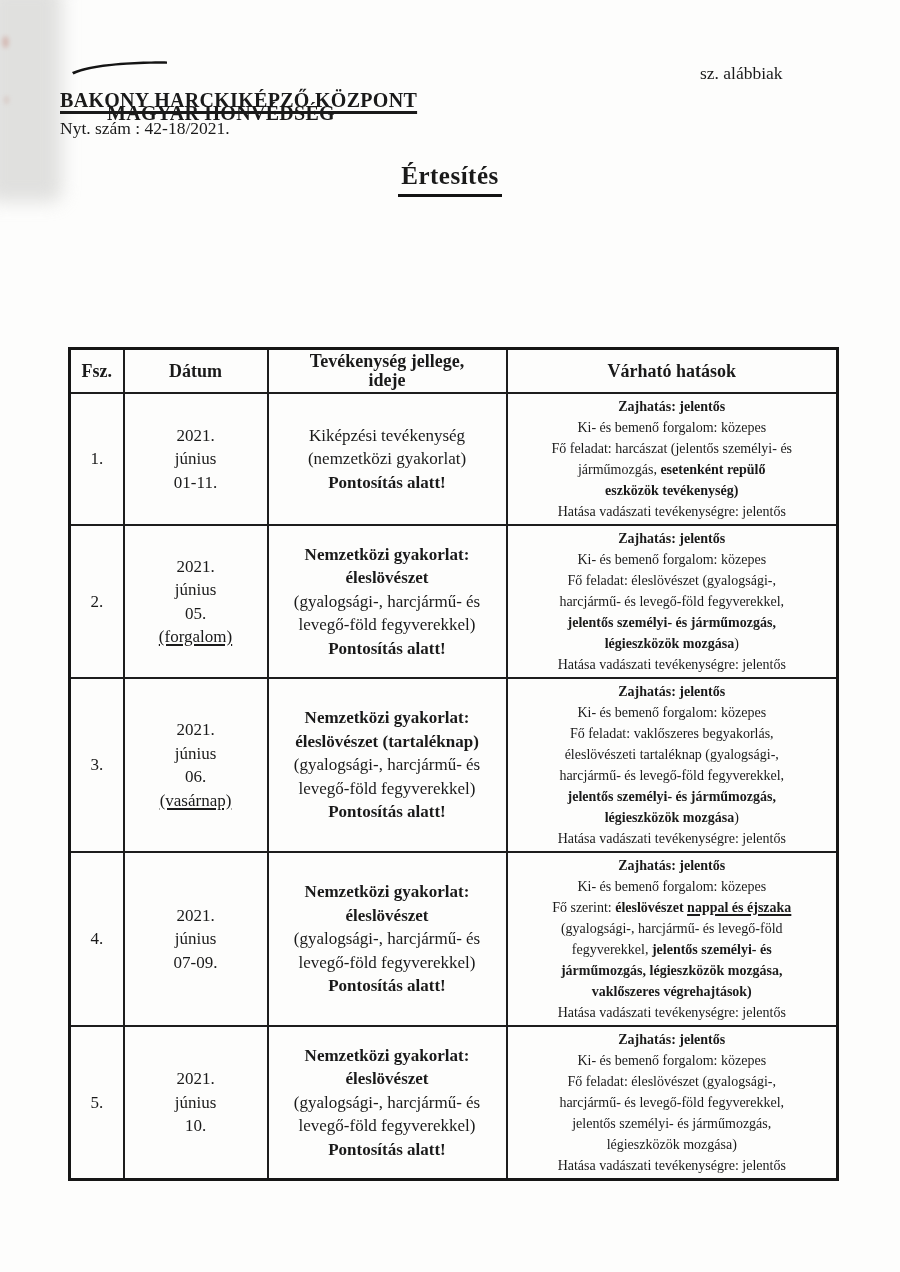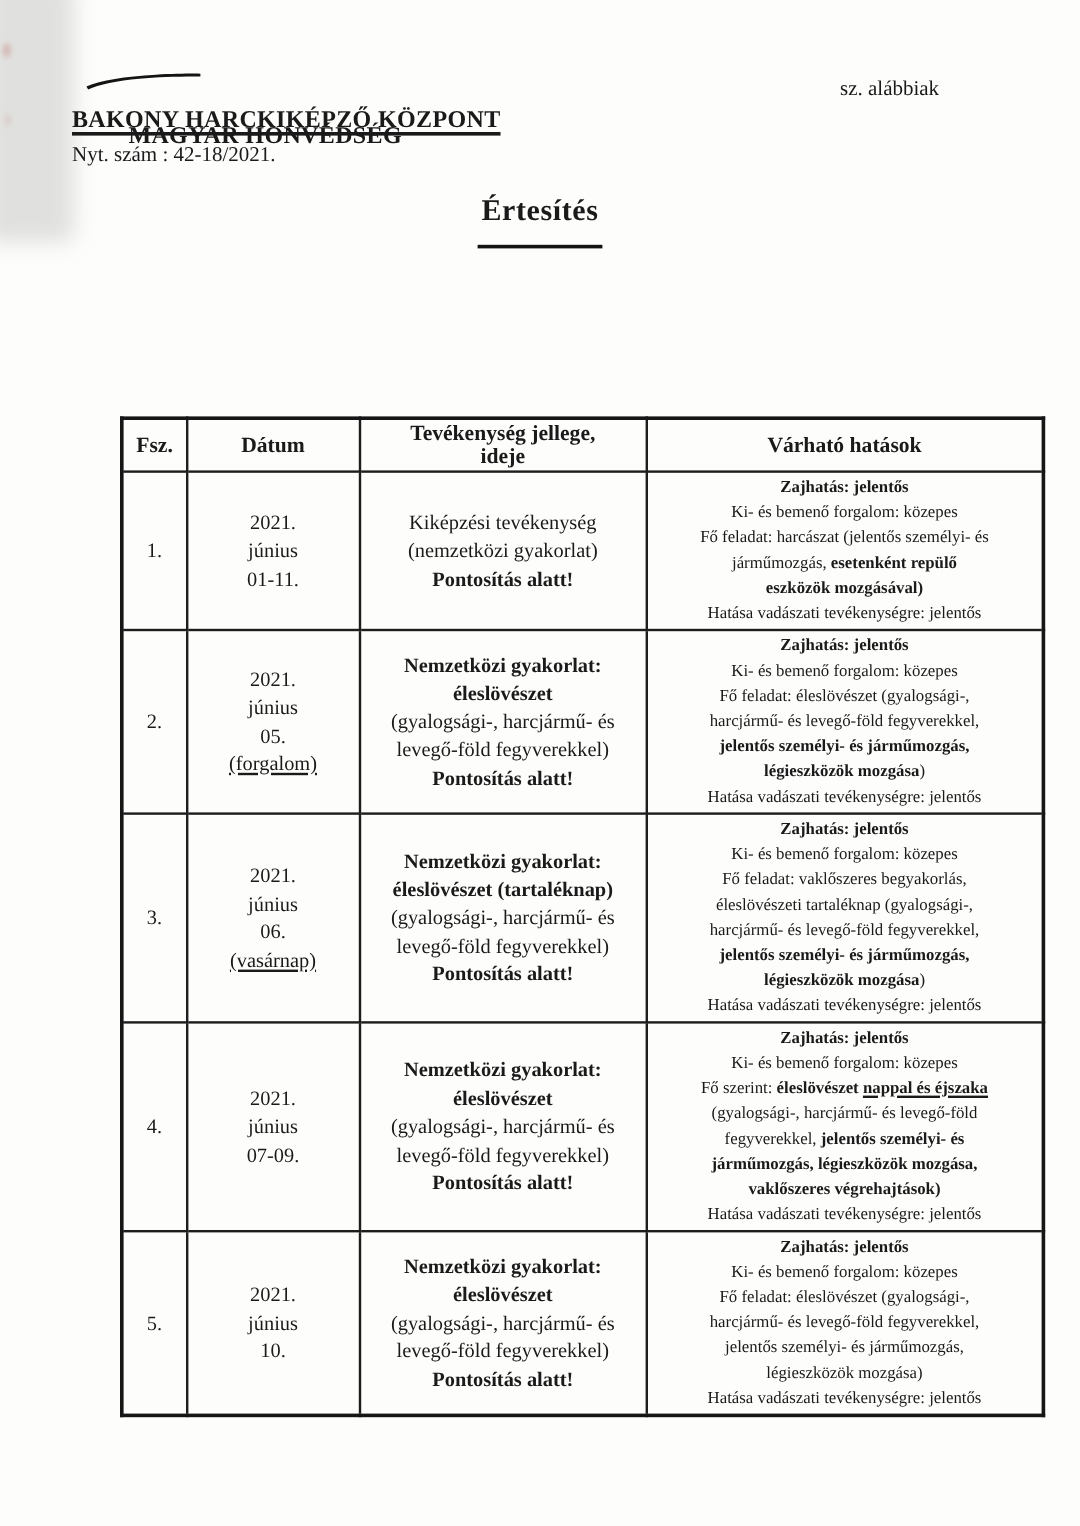--- a/index.html
+++ b/index.html
@@ -15,28 +15,28 @@
   .a1 { left:2px; top:36px; width:7px; height:12px; background:#c89086; opacity:.45; }
   .a2 { left:4px; top:96px; width:5px; height:8px; background:#c9a49a; opacity:.35; }
   .pen { position:absolute; left:70px; top:57px; }
   .org1 { position:absolute; left:107px; top:62px; font-size:20px; font-weight:bold; letter-spacing:.3px;margin-top:40px; }
   .copy { position:absolute; left:700px; top:63px; font-size:17.5px; }
   .org2 { position:absolute; left:60px; top:89px; font-size:20px; font-weight:bold; letter-spacing:.3px;
           text-decoration:underline; text-decoration-thickness:2.5px; text-underline-offset:4px; }
   .reg  { position:absolute; left:60px; top:118px; font-size:17.5px;text-align:center; }
   .title-wrap { position:absolute; left:0; top:162px; width:900px; text-align:center; }
   .title { display:inline-block; font-size:25px; font-weight:bold; letter-spacing:.5px;
-           border-bottom:3px solid #131313; padding:0 3px 14px 3px; }
+           border-bottom:3px solid #131313; padding:0 3px 4px 3px; }
   .intro { position:absolute; left:60px; top:239px; width:757px; font-size:18px;
            line-height:25px; text-align:justify; text-indent:58px; }
   .section { position:absolute; left:60px; top:303px; font-size:19.5px; font-weight:bold;
              text-decoration:underline; text-decoration-thickness:2.5px; text-underline-offset:4px; }
   table.tbl { position:absolute; left:68px; top:347px; width:768px;
               border-collapse:collapse; table-layout:fixed;
-              border:3px solid #161616;margin-left:32px; }
+              border:3px solid #161616; }
   .tbl th, .tbl td { border:2px solid #1d1d1d; vertical-align:middle; text-align:center; padding:2px 1px; }
   .tbl th { height:38px; font-size:18px; font-weight:bold; line-height:19px; }
   .tbl td { font-size:17px; }
   .cw { overflow:hidden; }
   tr.r1 td { height:132px; }
   tr.r2 td { height:143px; }
   tr.r3 td { height:172px; }
   tr.r4 td { height:170px; }
   tr.r5 td { height:146px; }
   .tline { white-space:nowrap; }
@@ -117,21 +117,21 @@
               <div class="tline"><span>(nemzetközi gyakorlat)</span></div>
               <div class="tline"><span class="b">Pontosítás alatt!</span></div>
             </div>
           </td>
         <td class="cx">
             <div class="cw">
               <div class="tline"><span class="b">Zajhatás: jelentős</span></div>
               <div class="tline"><span>Ki- és bemenő forgalom: közepes</span></div>
               <div class="tline"><span>Fő feladat: harcászat (jelentős személyi- és</span></div>
               <div class="tline"><span>járműmozgás, </span><span class="b">esetenként repülő</span></div>
-              <div class="tline"><span class="b">eszközök mozgásával</span><span class="b">)</span></div>
+              <div class="tline"><span class="b">eszközök tevékenység</span><span class="b">)</span></div>
               <div class="tline"><span>Hatása vadászati tevékenységre: jelentős</span></div>
             </div>
           </td>
       </tr>
       <tr class="r2">
         <td class="cf">2.</td>
         <td class="cd">
             <div class="cw">
               <div class="tline"><span>2021.</span></div>
               <div class="tline"><span>június</span></div>

